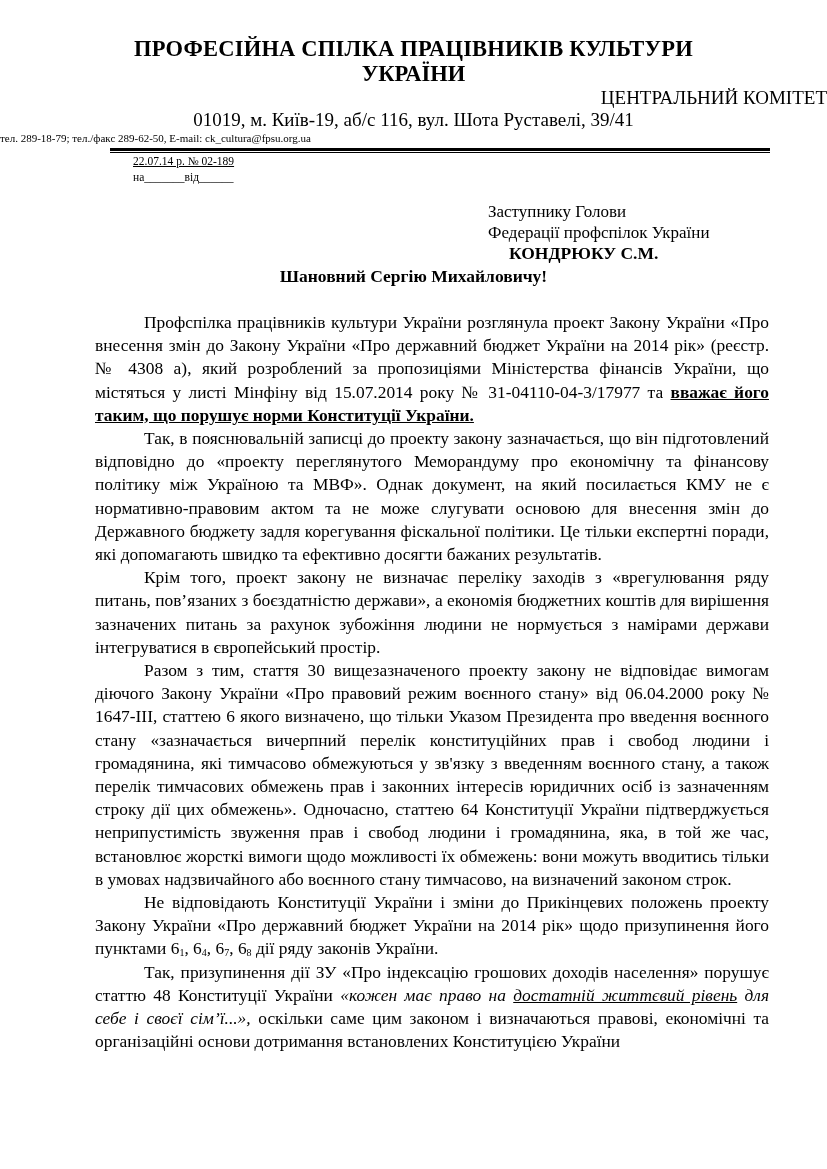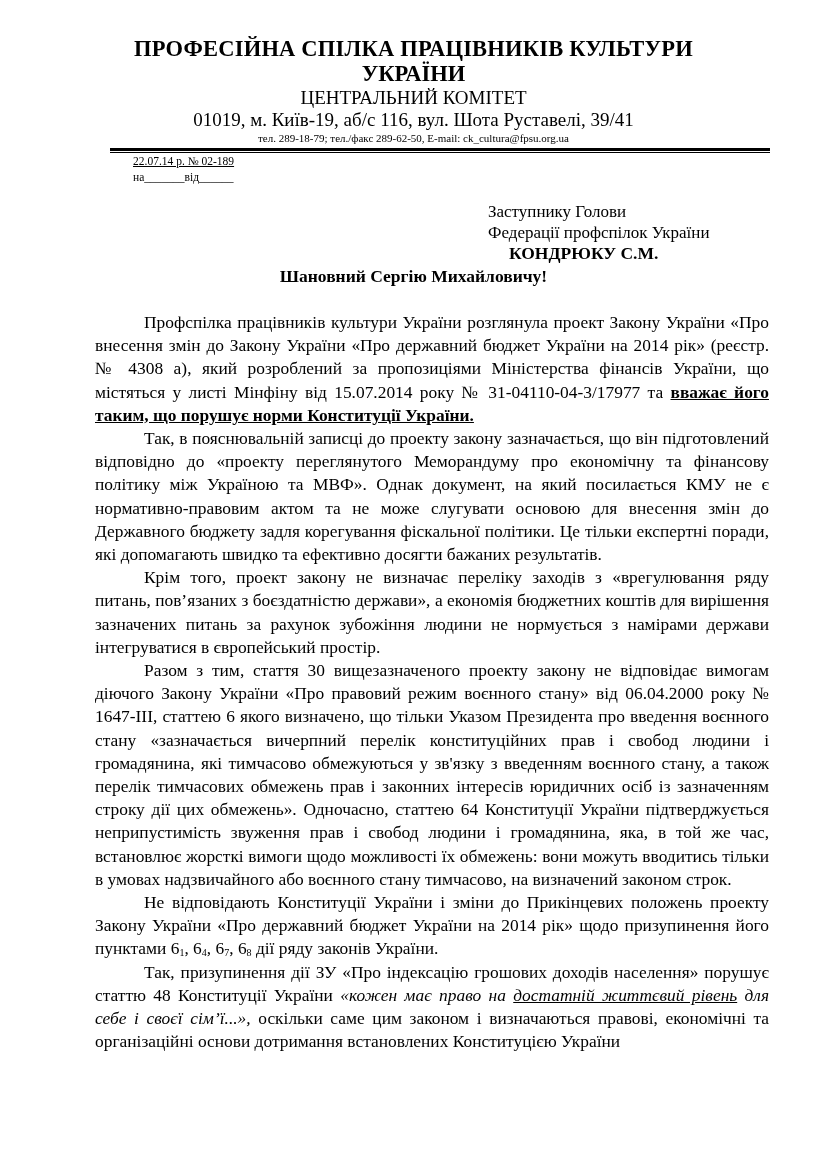--- a/index.html
+++ b/index.html
@@ -1,23 +1,23 @@
 <!DOCTYPE html>
 <html><head>
 <meta charset="utf-8">
 <style>
   html, body { margin: 0; padding: 0; background: #ffffff; }
   body { width: 827px; height: 1169px; position: relative; overflow: hidden; font-family: "Liberation Serif", "DejaVu Serif", serif; color: #000; }
   .page { position: absolute; left: 0; top: 0; width: 827px; height: 1169px; }
   .hdr-org { position: absolute; left: 0; width: 827px; text-align: center; font-weight: bold; font-size: 22.5px; line-height: 26px; }
   .hdr-org.l1 { top: 36px; letter-spacing: 0.2px; }
   .hdr-org.l2 { top: 61px; }
-  .hdr-cc { position: absolute; left: 0; width: 827px; top: 87px; text-align: center; font-size: 19px; line-height: 22px; }
+  .hdr-cc { position: absolute; left: 0; width: 827px; top: 87px; text-align: right; font-size: 19px; line-height: 22px; }
   .hdr-addr { position: absolute; left: 0; width: 827px; top: 109px; text-align: center; font-size: 19px; line-height: 22px; }
-  .hdr-tel { position: absolute; left: 0; width: 827px; top: 131px; text-align: center; font-size: 11px; line-height: 14px; }
+  .hdr-tel { position: absolute; left: 0; width: 827px; top: 131px; font-size: 11px; line-height: 14px; }
   .rule { position: absolute; left: 110px; width: 660px; top: 148px; height: 3px; background: #000; }
   .rule2 { position: absolute; left: 110px; width: 660px; top: 152px; height: 1px; background: #000; }
   .refno { position: absolute; left: 133px; top: 154px; font-size: 11.5px; line-height: 14px; text-decoration: underline; }
   .refna { position: absolute; left: 133px; top: 170px; font-size: 11.5px; line-height: 14px; }
   .addressee { position: absolute; left: 488px; top: 201px; font-size: 17px; line-height: 21px; }
   .addressee .name { font-weight: bold; font-size: 17.5px; margin-left: 21px; }
   .salute { position: absolute; left: 0; width: 827px; top: 265px; text-align: center; font-weight: bold; font-size: 17.5px; line-height: 22px; }
   .body { position: absolute; left: 95px; width: 674px; top: 311px; font-size: 17.4px; line-height: 23.2px; }
   .body p { margin: 0; text-align: justify; text-indent: 49px; }
   .b { font-weight: bold; }

